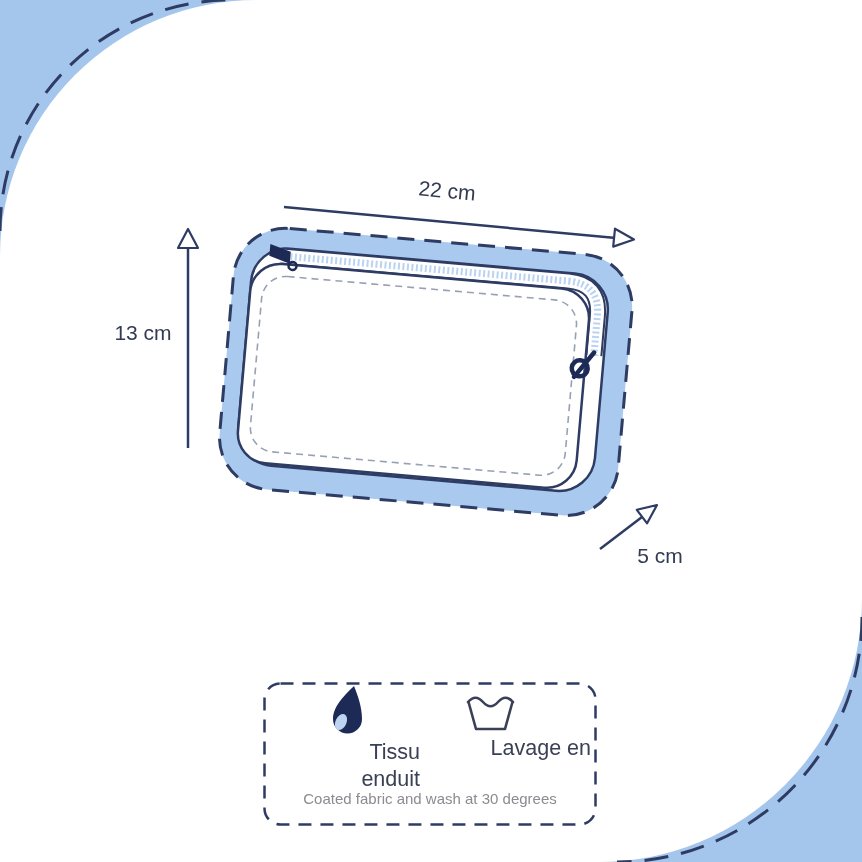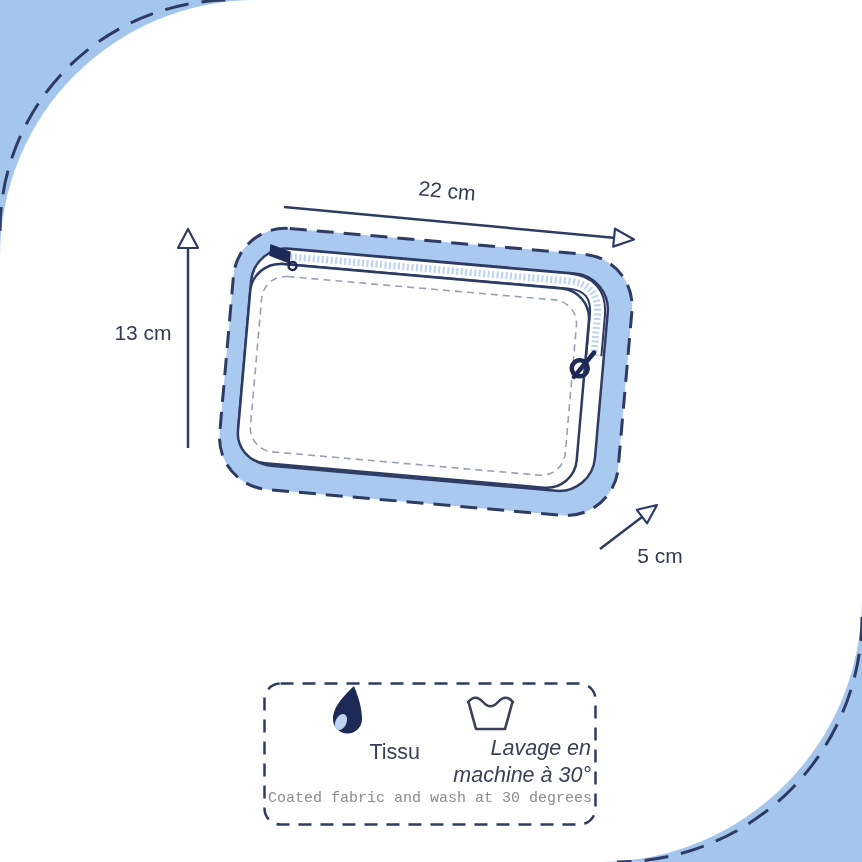--- a/index.html
+++ b/index.html
@@ -13,24 +13,24 @@
   .dim-label{font-size:21px;fill:#333b52;}
   .care-box{
     position:absolute;left:263px;top:682px;width:334px;height:144px;
   }
   .care-border{position:absolute;left:0;top:0;}
   .care-item-label{
     position:absolute;text-align:right;color:#3a4156;
     font-size:21.5px;line-height:27px;
   }
   .fabric-label{left:12px;top:57px;width:145px;}
-  .wash-label{left:128px;top:53px;width:200px;font-style:italic;}
+  .wash-label{left:128px;top:53px;width:200px;}
   .care-footnote{
     position:absolute;left:0;top:108px;width:100%;text-align:center;
-    color:#8b8b91;font-size:15px;font-family:Liberation Mono, monospace;
+    color:#8b8b91;font-size:15px;
   }
   .drop-icon{position:absolute;left:65px;top:3px;}
   .wash-icon{position:absolute;left:203px;top:10px;}
 </style>
 </head>
 <body>
 
 <div class="stage">
 
   <svg class="layer" width="862" height="862" viewBox="0 0 862 862">
@@ -86,27 +86,27 @@
     <svg class="care-border" width="334" height="144" viewBox="0 0 334 144">
       <rect x="1.5" y="1.5" width="331" height="141" rx="16" ry="16" fill="none" stroke="#2e3c64" stroke-width="2.5" stroke-dasharray="13,9"></rect>
     </svg>
 
     <svg class="drop-icon" width="38" height="54" viewBox="0 0 38 54">
       <path d="M26,1 C20,7 5,20 5,34 a14.5,14.5 0 0 0 29,0 C34,22 30,11 26,1 Z" fill="#1e2a56"></path>
       <ellipse cx="13" cy="37" rx="5.5" ry="8.5" transform="rotate(24 13 37)" fill="#bcd4f0"></ellipse>
     </svg>
     <div class="care-item-label fabric-label">
       <div>Tissu</div>
+      <div>enduit</div>
     </div>
 
     <svg class="wash-icon" width="49" height="40" viewBox="0 0 49 40">
       <path d="M2,10 q7.5,-8.5 15,0 t15,0 t15,0" fill="none" stroke="#3a4156" stroke-width="2.6" stroke-linecap="round"></path>
       <path d="M2.8,11 L10,37 H39 L46.2,11" fill="none" stroke="#3a4156" stroke-width="2.6" stroke-linejoin="round" stroke-linecap="round"></path>
     </svg>
     <div class="care-item-label wash-label">
       <div>Lavage en</div>
-      <div>machine à 30°</div>
     </div>
 
     <div class="care-footnote">Coated fabric and wash at 30 degrees</div>
   </div>
 
 </div>
 
 </body></html>

